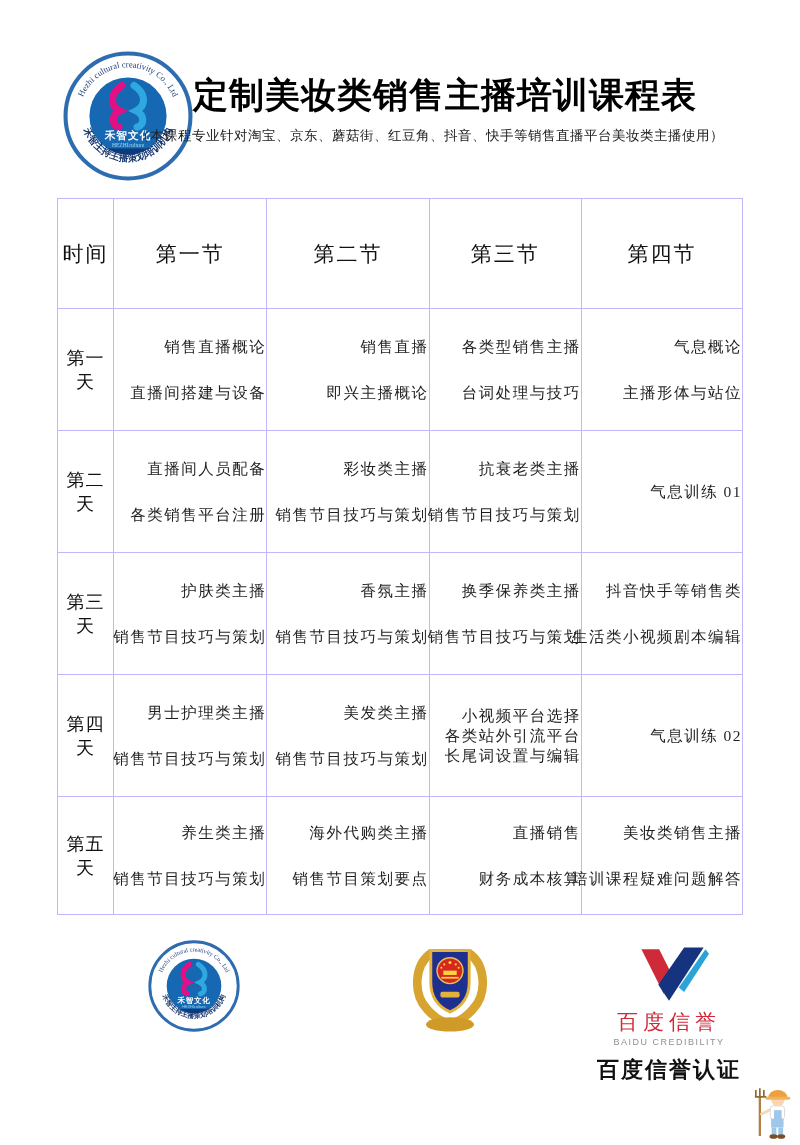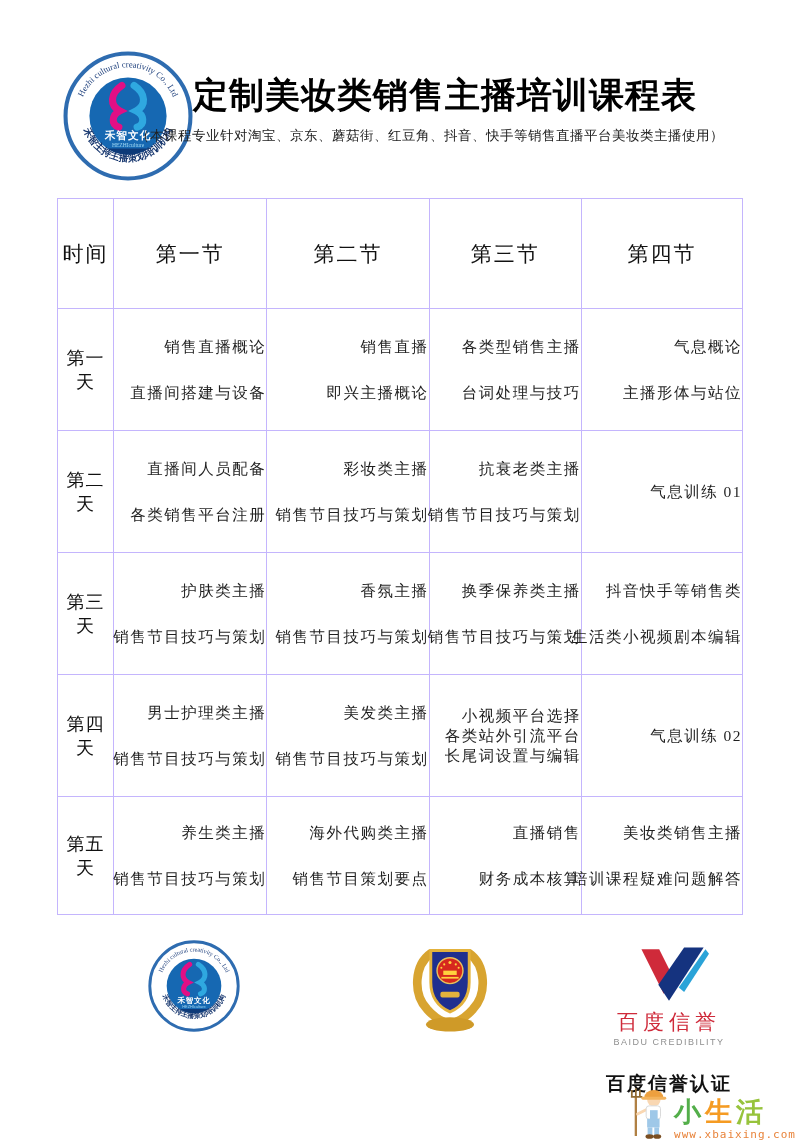--- a/index.html
+++ b/index.html
@@ -45,21 +45,21 @@
   .footer-left{left:68px;top:940px;width:252px;}
   .footer-mid{left:320px;top:938px;width:260px;}
   .footer-right{left:588px;top:946px;width:162px;}
   .footer-left .logo-svg{width:92px;height:92px;}
   .copyright-text{margin-top:6px;font-size:17px;color:#1a1a1a;white-space:nowrap;}
   .police-badge{width:96px;height:96px;}
   .police-text{margin-top:4px;font-size:19px;font-weight:bold;color:#111;white-space:nowrap;}
   .baidu-v{width:80px;height:58px;}
   .baidu-cn{margin-top:4px;font-size:21px;color:#cf2a3a;letter-spacing:5px;white-space:nowrap;}
   .baidu-en{margin-top:1px;font-size:9px;color:#8f8f8f;letter-spacing:1.5px;white-space:nowrap;}
-  .baidu-cert{margin-top:24px;font-size:19px;font-weight:bold;color:#111;letter-spacing:2px;white-space:nowrap;}
+  .baidu-cert{margin-top:8px;font-size:22px;font-weight:bold;color:#111;letter-spacing:2px;white-space:nowrap;}
   
   .watermark{
     position:absolute;right:4px;bottom:4px;display:flex;align-items:flex-end;gap:2px;
     font-family:"Liberation Sans","DejaVu Sans",sans-serif;
   }
   .wm-mascot{width:44px;height:54px;}
   .wm-textcol{display:flex;flex-direction:column;align-items:flex-start;}
   .wm-name{font-size:27px;font-weight:bold;letter-spacing:4px;line-height:1;}
   .wm-url{font-size:11px;color:#e8833a;letter-spacing:1px;font-family:"DejaVu Sans Mono",monospace;margin-top:2px;}
 </style>
@@ -312,17 +312,13 @@
     <rect x="14" y="10" width="26" height="3" rx="1.5" fill="#f3b35c"></rect>
     <path d="M20,23 L10,28" stroke="#f9d7b2" stroke-width="3" stroke-linecap="round"></path>
     <rect x="19" y="19.5" width="15" height="14" rx="3" fill="#ffffff" stroke="#d8d8d8"></rect>
     <rect x="23" y="24" width="8" height="10" fill="#9fc8e8"></rect>
     <rect x="20" y="33" width="13" height="9" fill="#9fc8e8"></rect>
     <rect x="20.5" y="42" width="5" height="8" fill="#9fc8e8"></rect>
     <rect x="27.5" y="42" width="5" height="8" fill="#9fc8e8"></rect>
     <ellipse cx="22.5" cy="51.5" rx="4.2" ry="2.4" fill="#7a4e22"></ellipse>
     <ellipse cx="30.5" cy="51.5" rx="4.2" ry="2.4" fill="#7a4e22"></ellipse>
   </svg>
-  <div class="wm-textcol">
-    <div class="wm-name" id="wm-name"><span style="color: rgb(83, 174, 74);">小</span><span style="color: rgb(245, 155, 34);">生</span><span style="color: rgb(151, 195, 60);">活</span></div>
-    <div class="wm-url">www.xbaixing.com</div>
-  </div>
 </div>
 
 </body></html>

